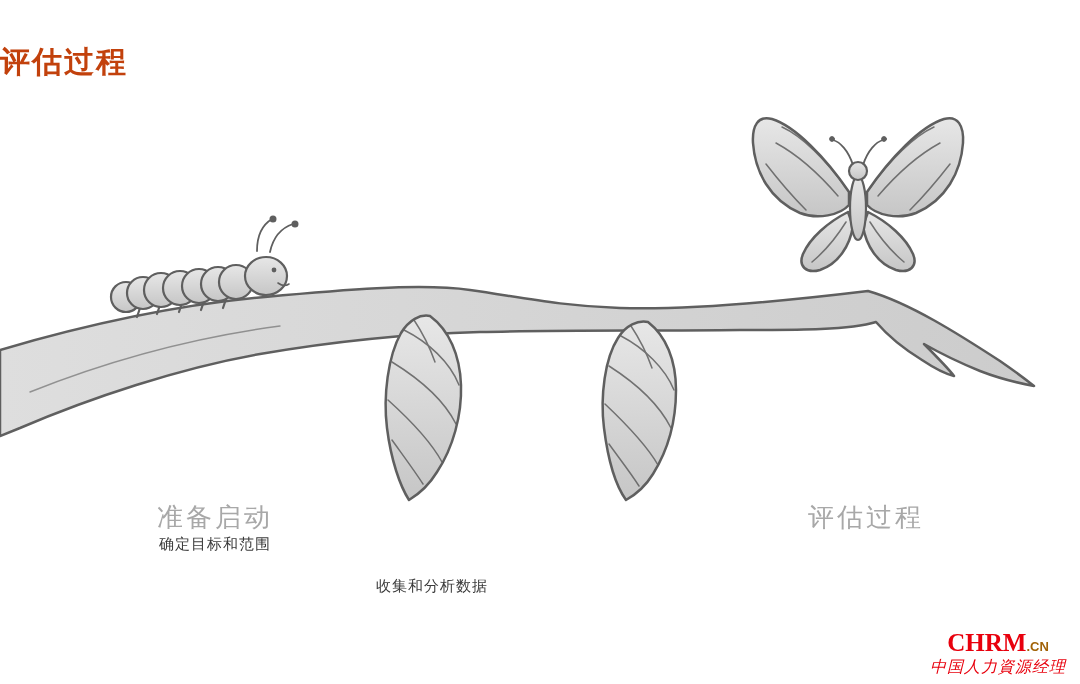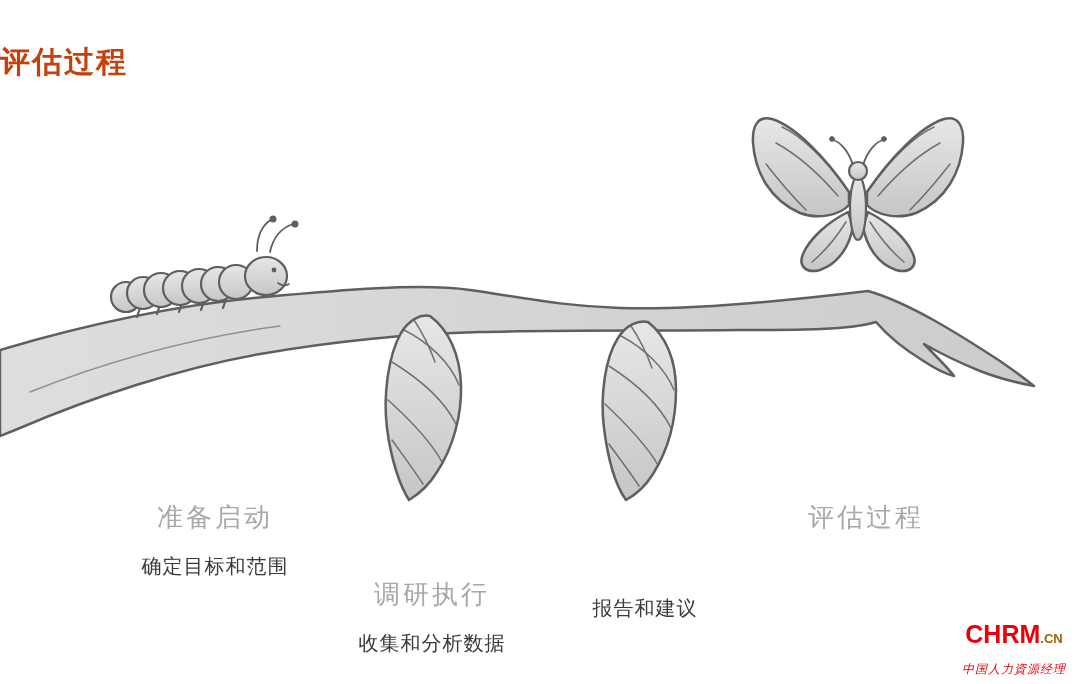--- a/index.html
+++ b/index.html
@@ -14,37 +14,37 @@
     position:absolute;top:42px;left:0;width:100%;
     font-size:30px;font-weight:bold;color:#c2410c;
     letter-spacing:2px;margin:0;
   }
   .illustration{position:absolute;top:0;left:0;}
   .stage{position:absolute;width:280px;text-align:center;}
   .stage-label{
     font-size:26px;color:#a8a8a8;letter-spacing:3px;font-weight:400;
   }
   .stage-desc{
-    margin-top:18px;font-size:20px;color:#3a3a3a;letter-spacing:1px;
+    font-size:15px;color:#3a3a3a;letter-spacing:1px;
   }
   .stage-1{left:75px;top:500px;}
   .stage-2{left:292px;top:577px;}
   .stage-3{left:505px;top:577px;}
   .stage-4{left:726px;top:500px;}
   .logo{
     position:absolute;right:14px;bottom:8px;text-align:center;line-height:1.1;
   }
   .logo-brand{
-    font-size:25px;font-weight:bold;color:#e8000d;letter-spacing:0px;
+    font-size:25px;font-weight:bold;color:#e8000d;letter-spacing:0px;font-family:Liberation Serif, serif;
   }
   .logo-domain{
     font-size:13px;font-weight:bold;color:#a16207;
   }
   .logo-tagline{
-    font-size:12px;color:#e8000d;letter-spacing:1px;font-style:italic;margin-top:14px;
+    font-size:16px;color:#e8000d;letter-spacing:1px;font-style:italic;margin-top:2px;
   }
 </style>
 </head>
 <body>
 
 <div class="canvas">
 
   <h1 class="page-title">评估过程</h1>
 
   <svg class="illustration" width="1080" height="684" viewBox="0 0 1080 684">
@@ -180,26 +180,24 @@
       <circle cx="858" cy="171" r="9" fill="url(#gFill)" stroke-width="2.2"></circle>
     </g>
   </svg>
 
   <div class="stage stage-1">
     <div class="stage-label">准备启动</div>
     <div class="stage-desc">确定目标和范围</div>
   </div>
 
   <div class="stage stage-2">
-    <div class="stage-label">调研执行</div>
     <div class="stage-desc">收集和分析数据</div>
   </div>
 
   <div class="stage stage-3">
-    <div class="stage-desc">报告和建议</div>
   </div>
 
   <div class="stage stage-4">
     <div class="stage-label">评估过程</div>
   </div>
 
   <div class="logo">
     <div>
       <span class="logo-brand">CHRM</span><span class="logo-domain">.CN</span>
     </div>

